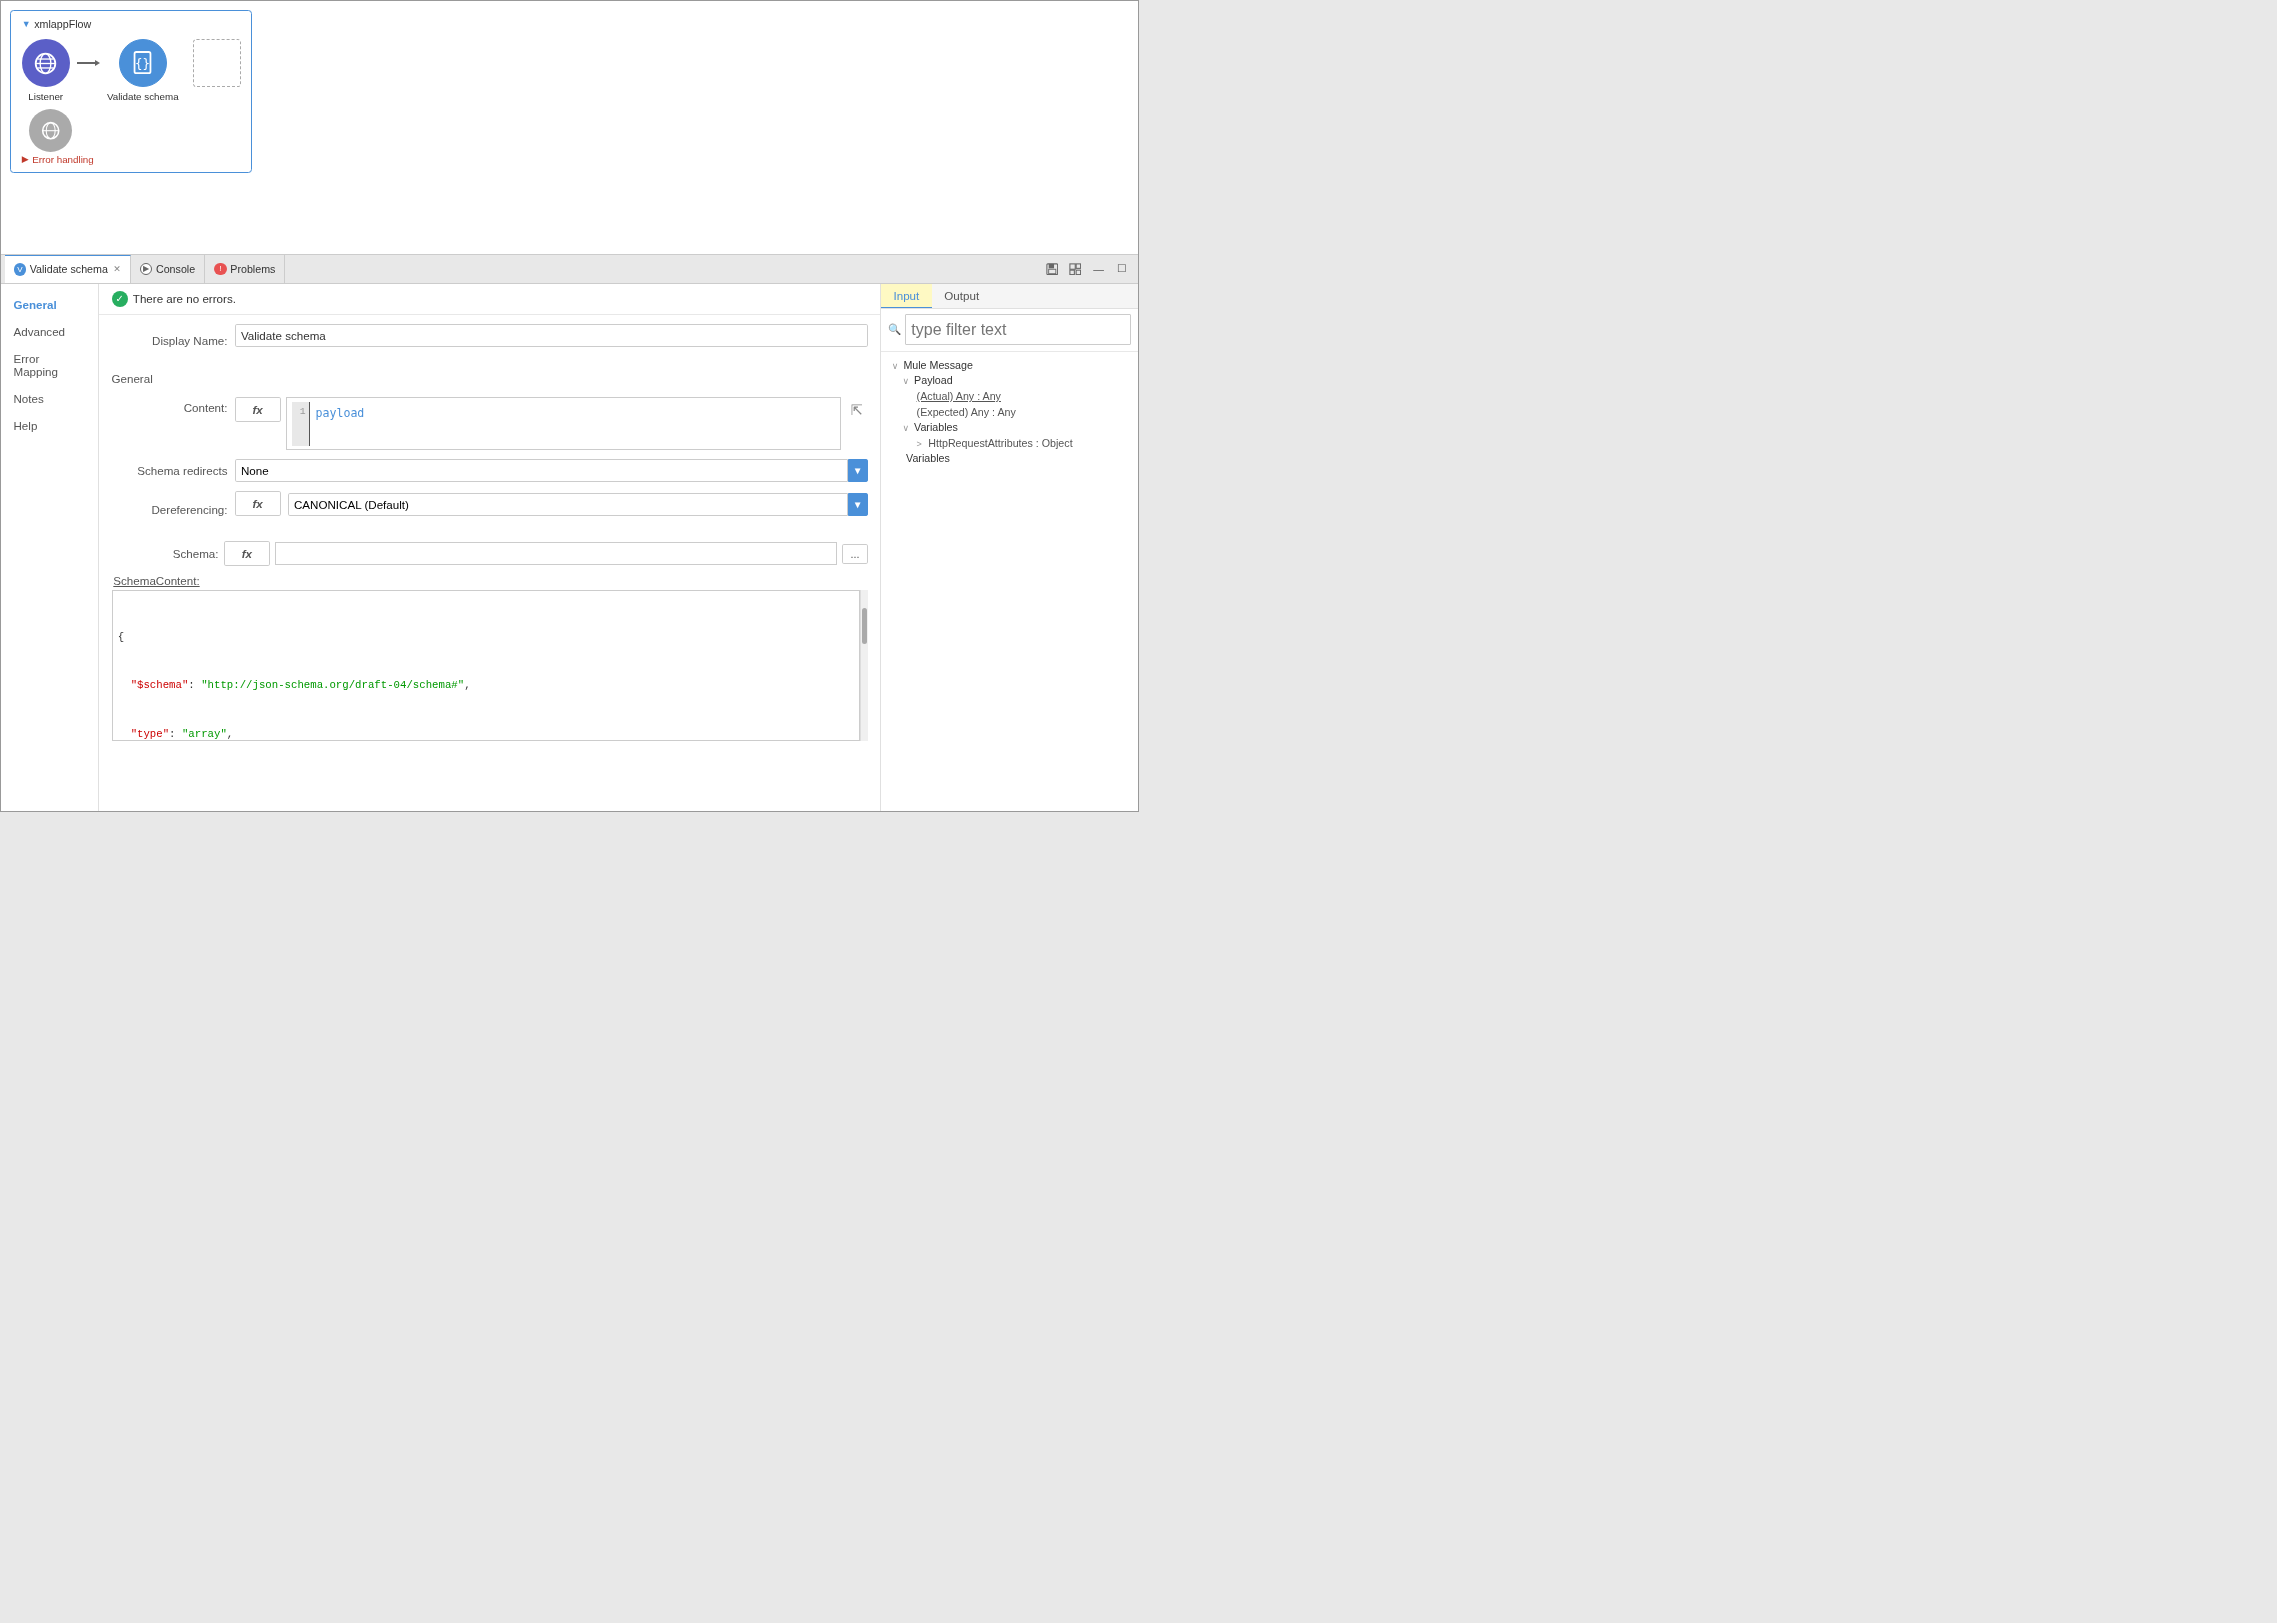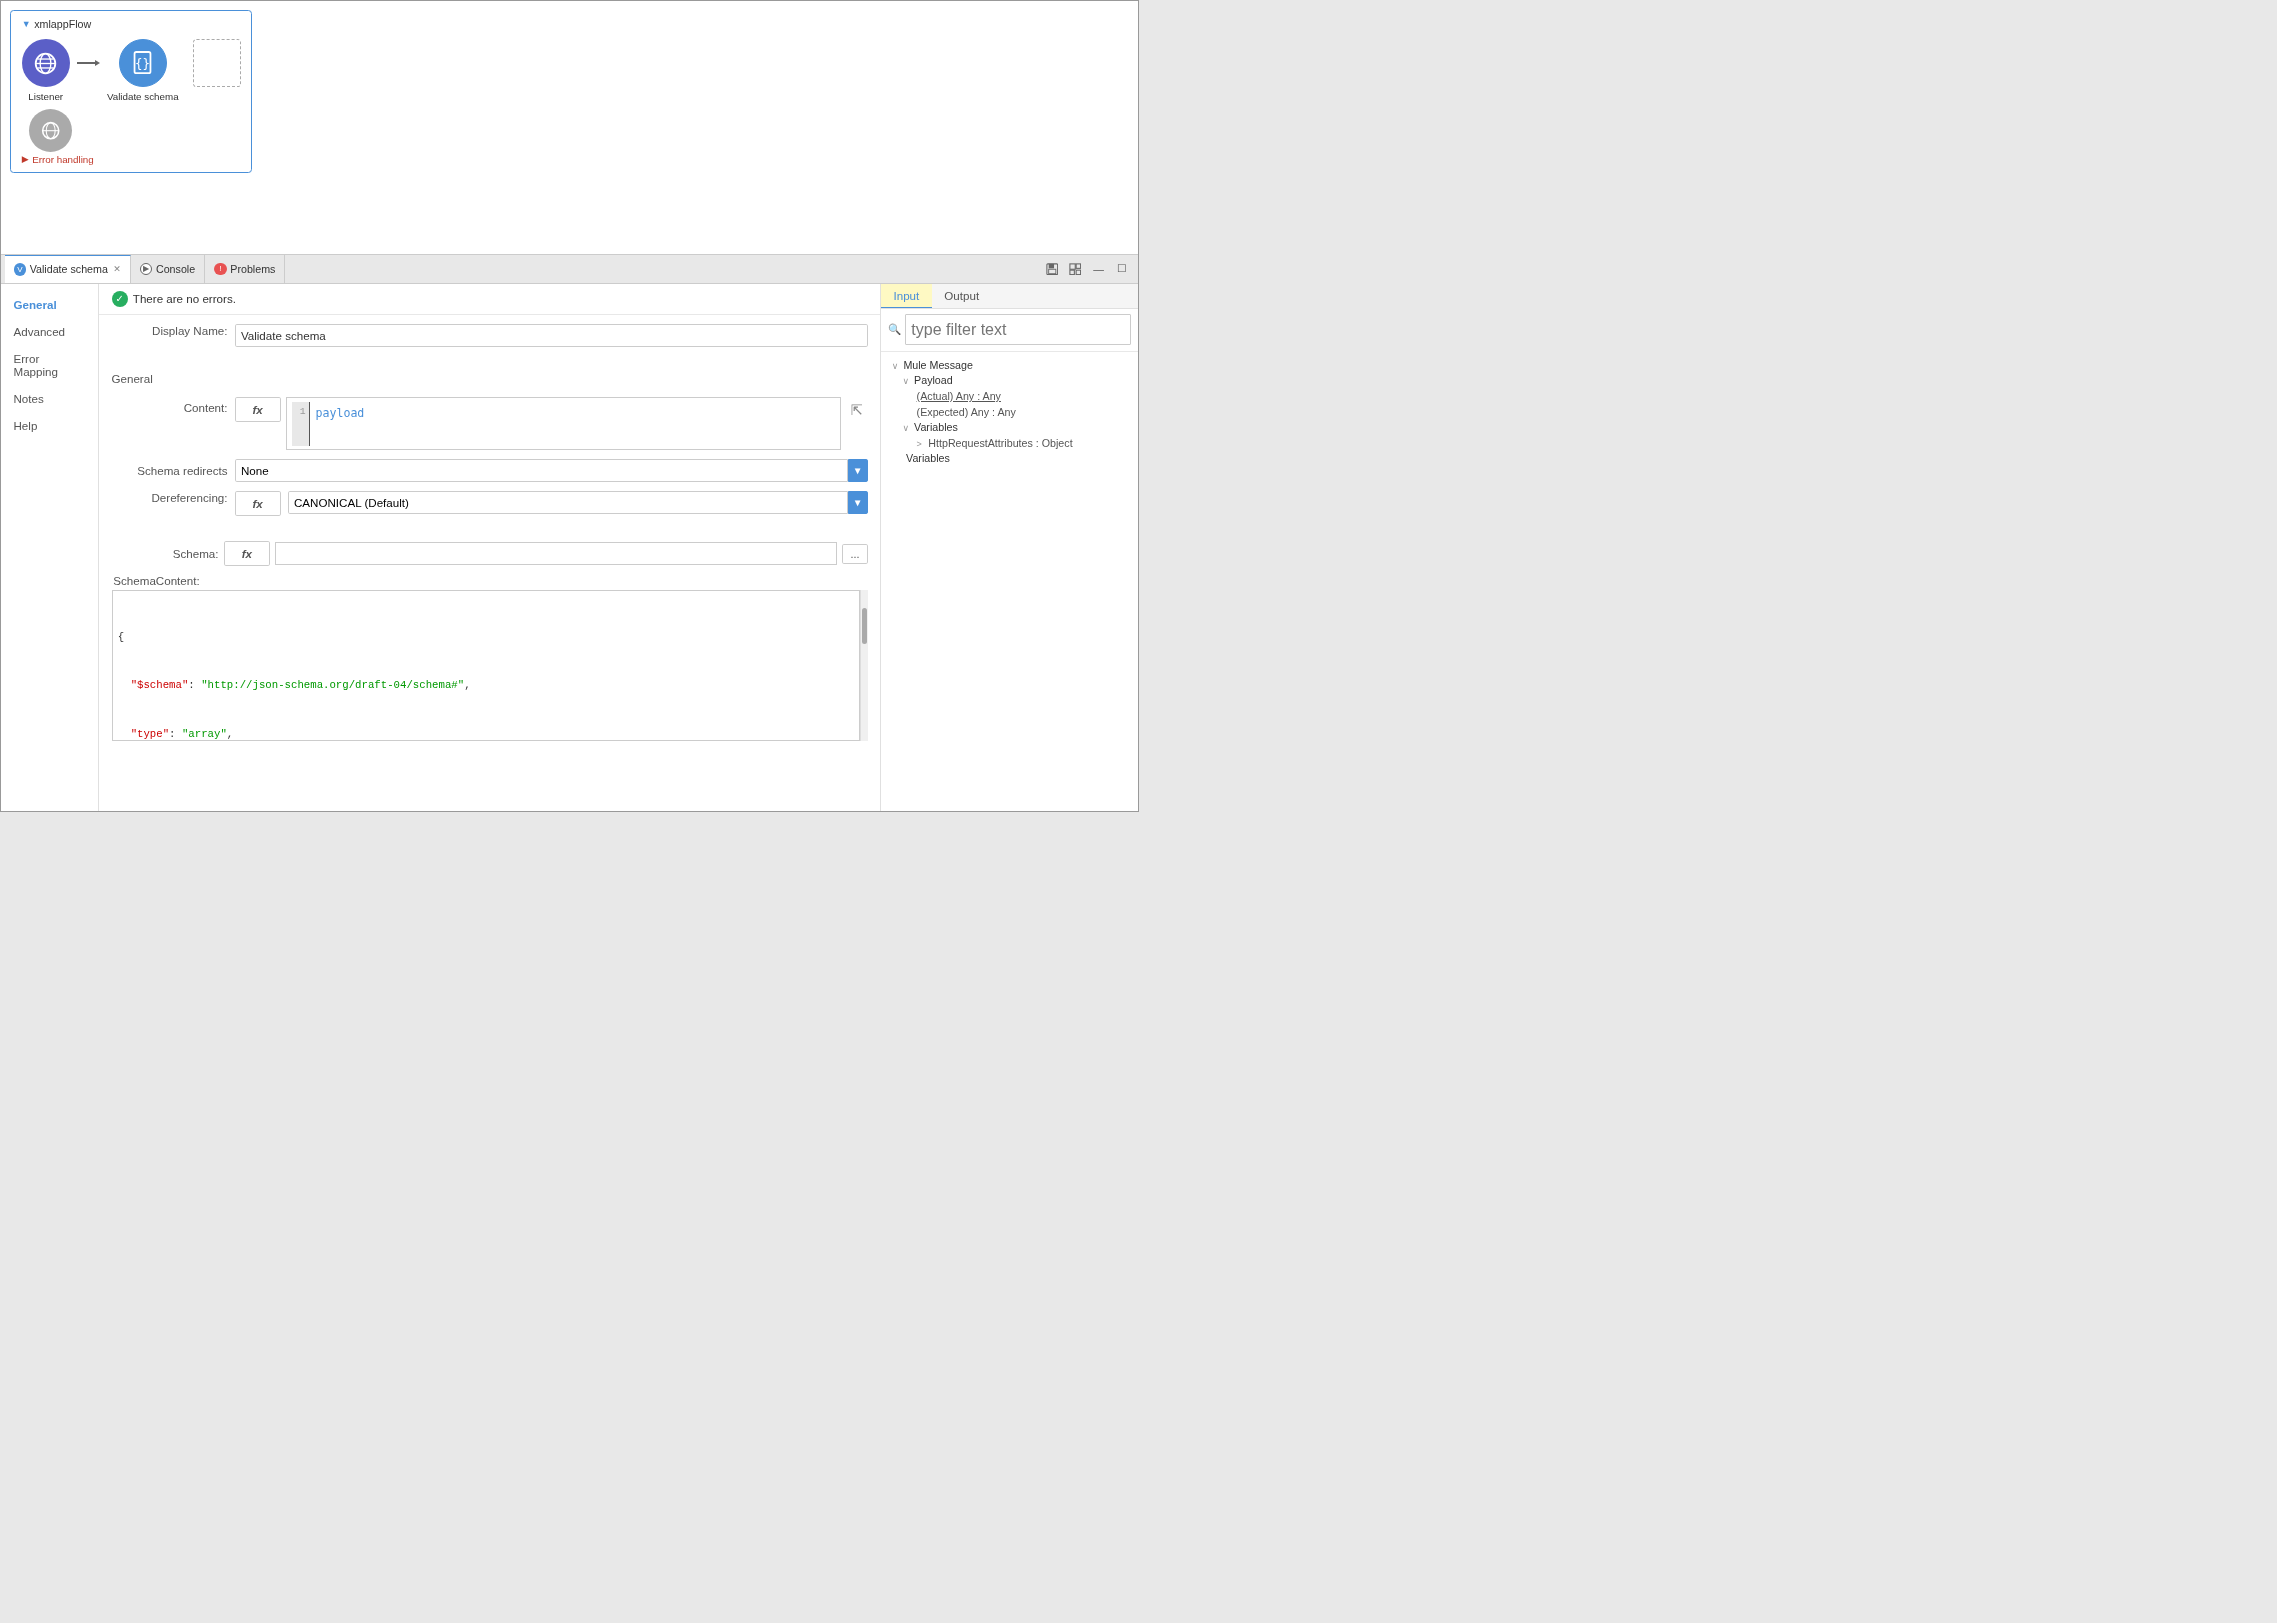--- a/index.html
+++ b/index.html
@@ -300,21 +300,21 @@
       font-size: 11.6px;
       color: #333;
     }
 
     .form-section {
       padding: 9px 12.5px;
     }
 
     .form-row {
       display: flex;
-      align-items: flex-start;
+      align-items: flex-end;
       margin-bottom: 9px;
       gap: 7.1px;
     }
 
     .form-label {
       width: 116px;
       font-size: 11.6px;
       color: #555;
       flex-shrink: 0;
       text-align: right;
@@ -785,21 +785,21 @@
 
       <div class="schema-section">
 
         <div class="schema-input-row">
           <label class="form-label" style="width:107px;text-align:right;">Schema:</label>
           <div class="fx-btn" title="Expression">fx</div>
           <input class="schema-input" type="text" value="" style="">
           <button class="schema-browse-btn">...</button>
         </div>
 
-        <div class="schema-content-label" style="padding-left:1.8px;">SchemaContent:</div>
+        <div class="schema-content-label" style="padding-left:1.8px;text-decoration:underline;">SchemaContent:</div>
 
         <div class="scrollbar-area">
           <div class="schema-text-area">
             <div class="schema-json-content">
               <div class="json-line">{</div>
               <div class="json-line">&nbsp;&nbsp;<span class="json-key">"$schema"</span>: <span class="json-string">"http://json-schema.org/draft-04/schema#"</span>,</div>
               <div class="json-line">&nbsp;&nbsp;<span class="json-key">"type"</span>: <span class="json-string">"array"</span>,</div>
               
               
               

